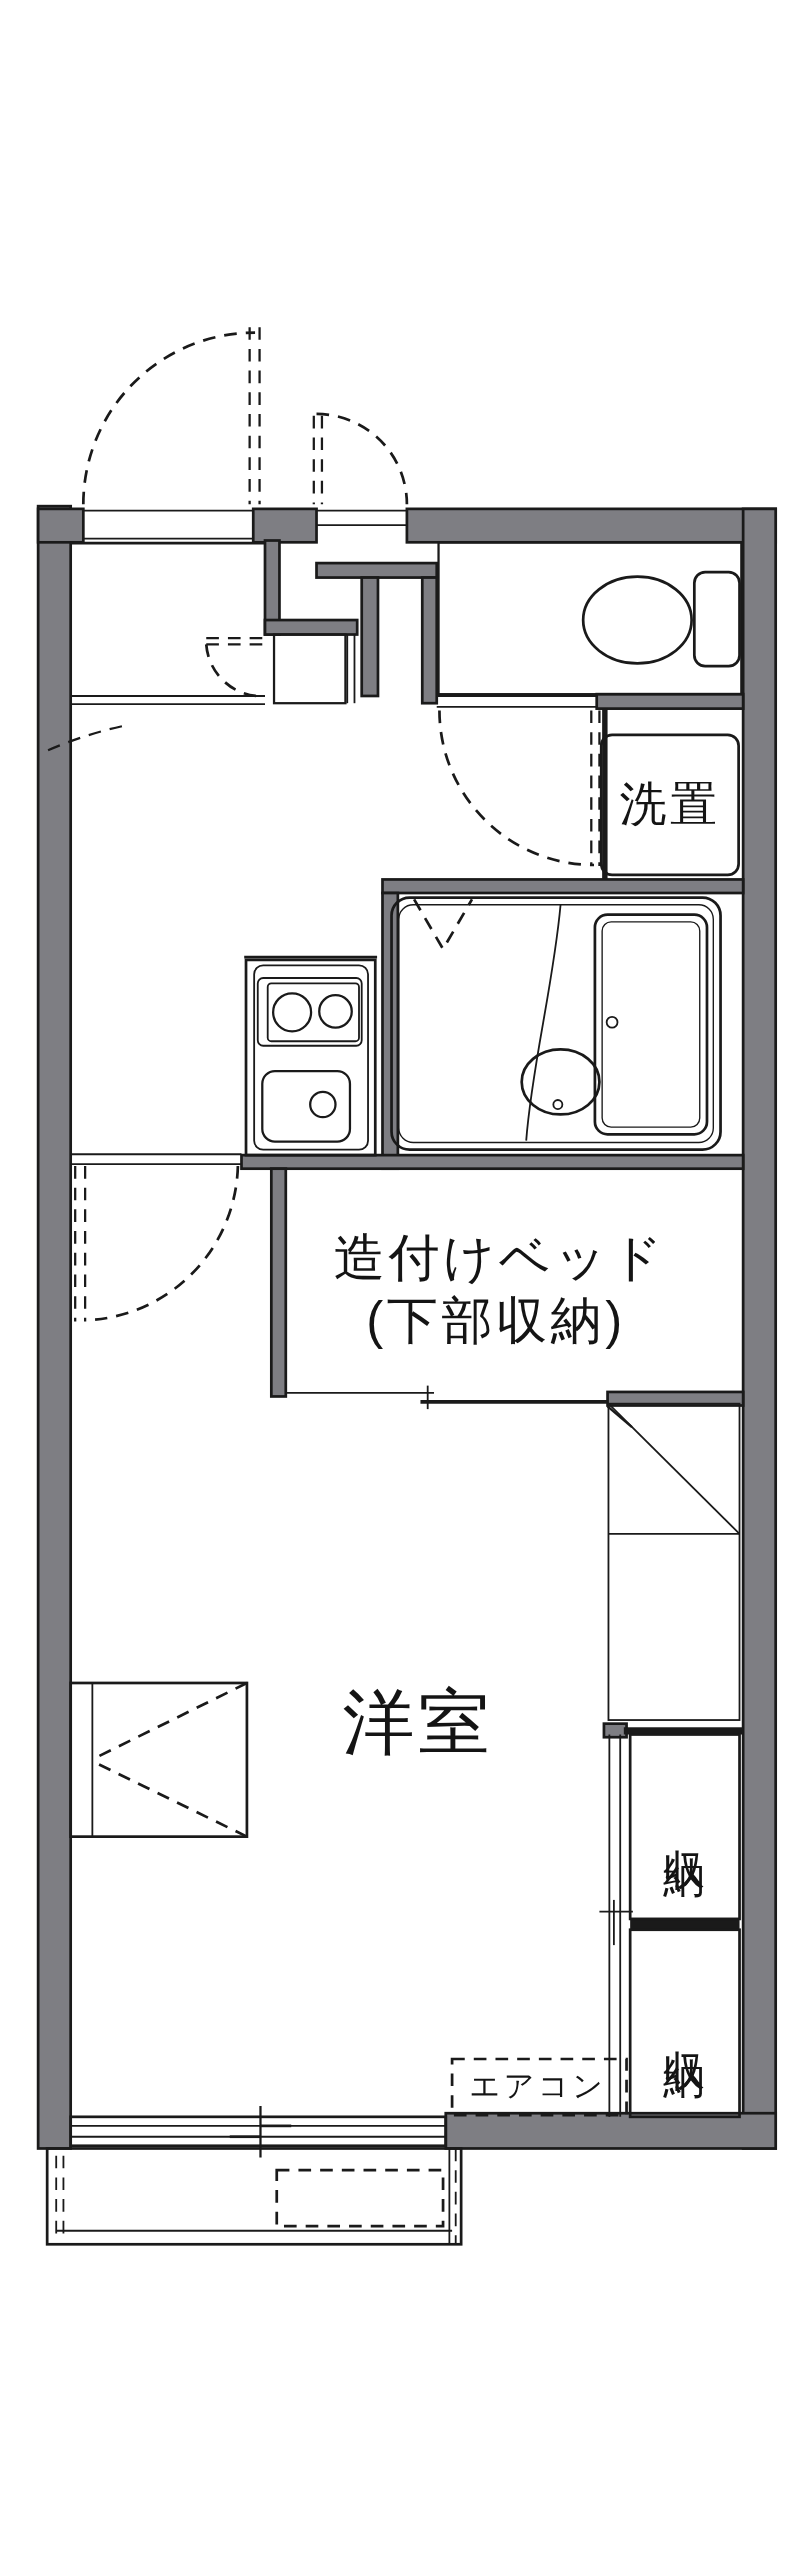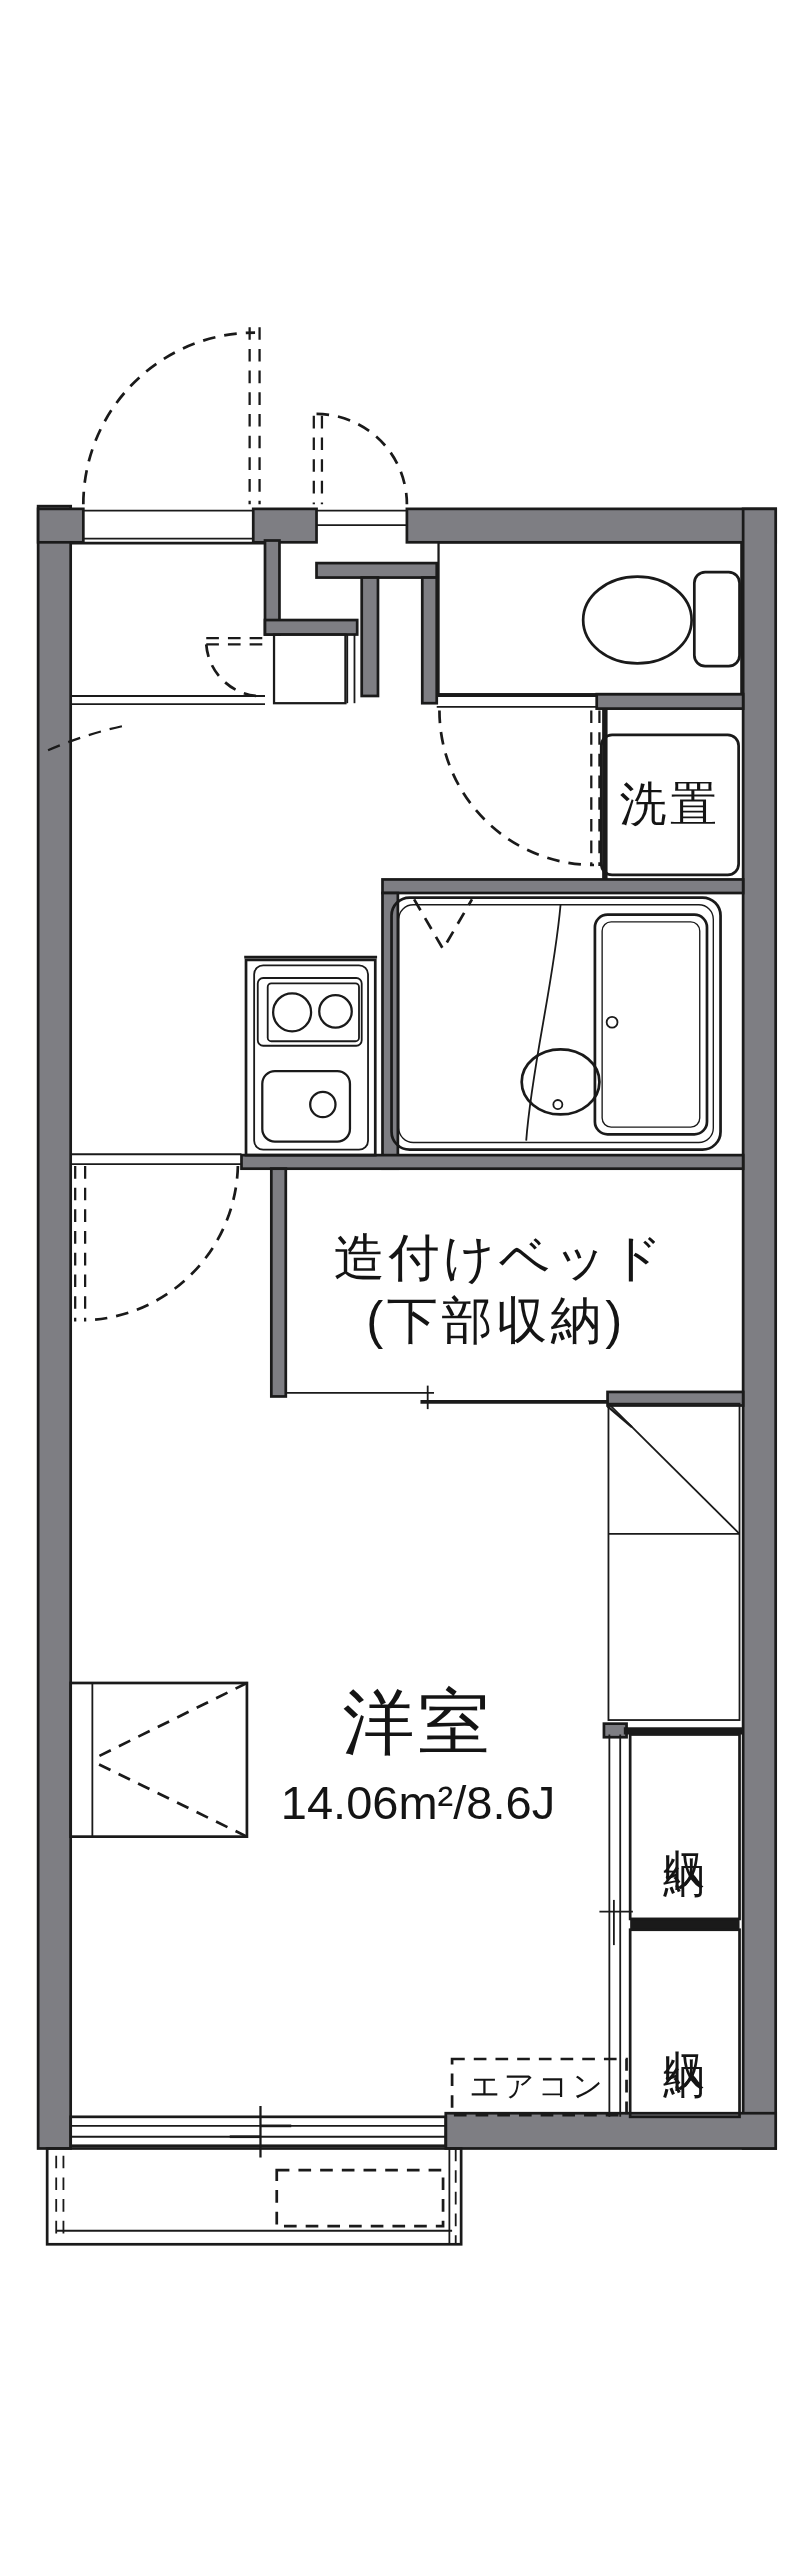--- a/index.html
+++ b/index.html
@@ -154,18 +154,17 @@
     <line class="ln" x1="497" y1="2377" x2="497" y2="2483" stroke-width="2"></line>
     <line class="dash" x1="504" y1="2377" x2="504" y2="2483" stroke-width="2"></line>
     <rect class="dash" x="306" y="2401" width="184" height="62" stroke-width="3" fill="none"></rect>
   </g>
 </svg>
 
   <div class="lbl lbl-washer" style="left:670px;top:804px;">洗置</div>
   <div class="lbl lbl-bed" style="left:500px;top:1258px;">造付けベッド</div>
   <div class="lbl lbl-bed" style="left:496px;top:1321px;">(下部収納)</div>
   <div class="lbl lbl-room" style="left:418px;top:1723px;">洋室</div>
-  <div class="lbl lbl-area" style="left:418px;top:1803px;">14.06m²/8.6J</div>
   <div class="lbl lbl-closet" style="left:684px;top:1824px;">収納</div>
   <div class="lbl lbl-closet" style="left:684px;top:2025px;">収納</div>
   <div class="lbl lbl-aircon" style="left:538px;top:2085px;">エアコン</div>
 </div>
 
 
 </body></html>

